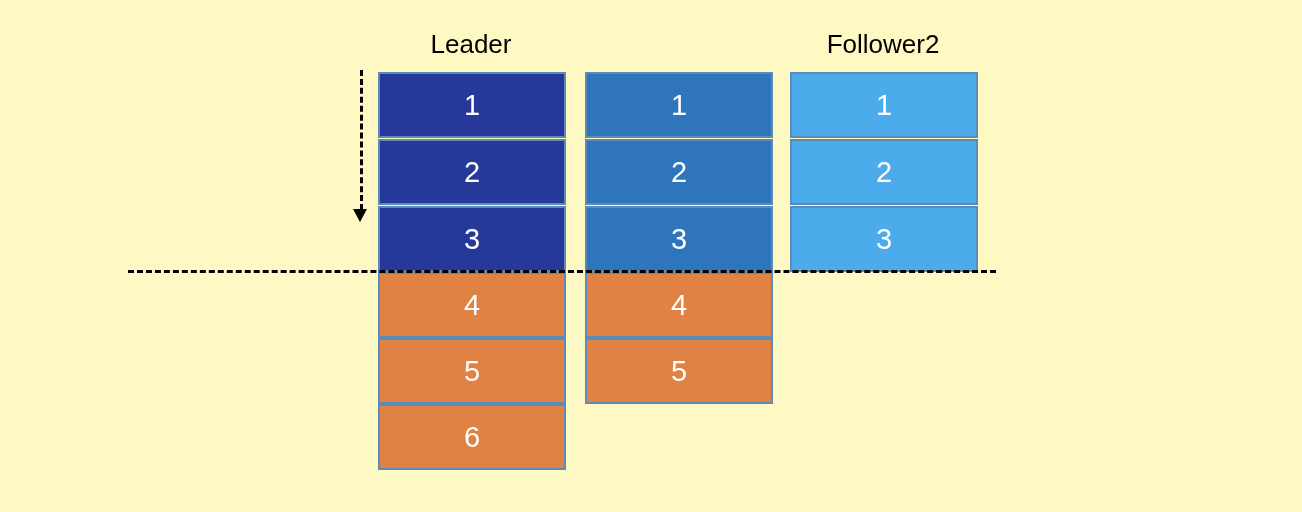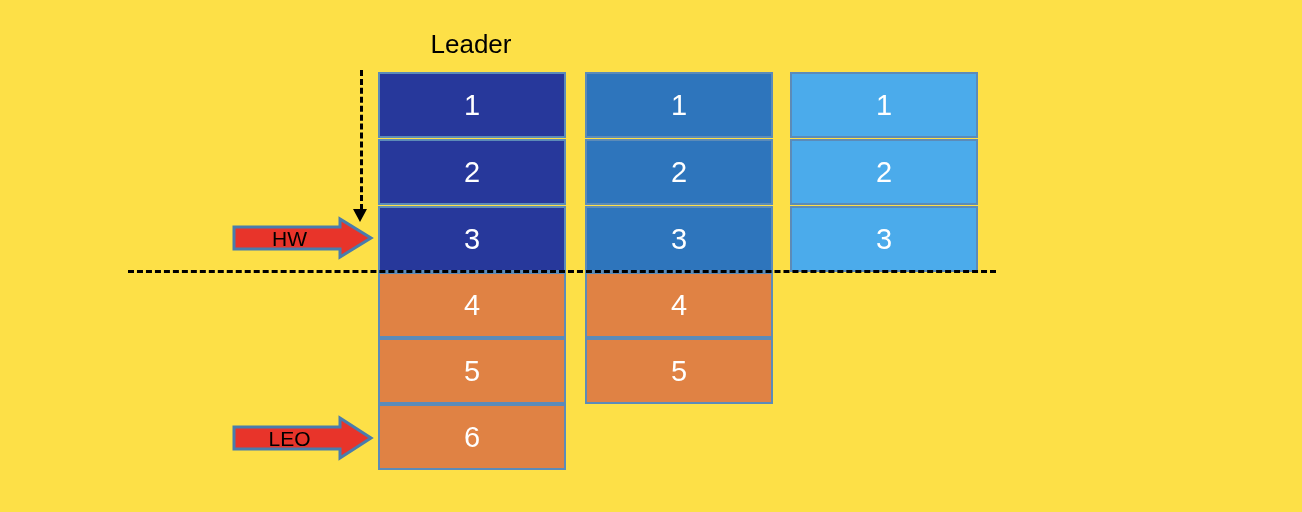--- a/index.html
+++ b/index.html
@@ -9,21 +9,21 @@
     background: #ffffff;
   }
   body {
     font-family: "Liberation Sans", sans-serif;
     -webkit-font-smoothing: antialiased;
   }
   #canvas {
     position: relative;
     width: 1302px;
     height: 512px;
-    background: #fde047;
+    background: #fef9c3;
     overflow: hidden;
   }
 
   
   .col-header {
     position: absolute;
     font-size: 26px;
     line-height: 1;
     color: #000000;
     text-align: center;
@@ -91,20 +91,21 @@
     box-sizing: border-box;
     pointer-events: none;
   }
 </style>
 </head>
 <body>
 
 <div id="canvas">
 
   <div class="col-header" style="left:371px; top:31px; width:200px;">Leader</div>
+  <div class="col-header" style="left:783px; top:31px; width:200px;">Follower2</div>
 
   <div class="log-box" style="left:378px; top:72px; width:188px; height:66px; background:#27389B;">1</div>
   <div class="log-box" style="left:378px; top:139px; width:188px; height:66px; background:#27389B;">2</div>
   <div class="log-box" style="left:378px; top:206px; width:188px; height:66px; background:#27389B;">3</div>
   <div class="log-box" style="left:378px; top:272px; width:188px; height:66px; background:#E08244;">4</div>
   <div class="log-box" style="left:378px; top:338px; width:188px; height:66px; background:#E08244;">5</div>
   <div class="log-box" style="left:378px; top:404px; width:188px; height:66px; background:#E08244;">6</div>
 
   <div class="log-box" style="left:585px; top:72px; width:188px; height:66px; background:#2E75BC;">1</div>
   <div class="log-box" style="left:585px; top:139px; width:188px; height:66px; background:#2E75BC;">2</div>
@@ -114,27 +115,15 @@
 
   <div class="log-box" style="left:790px; top:72px; width:188px; height:66px; background:#4BABEB;">1</div>
   <div class="log-box" style="left:790px; top:139px; width:188px; height:66px; background:#4BABEB;">2</div>
   <div class="log-box" style="left:790px; top:206px; width:188px; height:66px; background:#4BABEB;">3</div>
 
   <div class="vert-arrow-shaft" style="left:360px; top:70px; height:140px;"></div>
   <div class="vert-arrow-head" style="left:353px; top:209px;"></div>
 
   <div class="commit-line" style="left:128px; top:270px; width:868px;"></div>
 
-  <div class="block-arrow" style="left:232px; top:217px; width:141px; height:42px;">
-    <svg width="141" height="42" viewBox="0 0 141 42" aria-hidden="true">
-      <polygon points="2,10 108,10 108,2 139,21 108,40 108,32 2,32" fill="#E8342A" stroke="#4A7CAC" stroke-width="3" stroke-linejoin="miter"></polygon>
-    </svg>
-    <span class="arrow-label">HW</span>
-  </div>
 
-  <div class="block-arrow" style="left:232px; top:416px; width:141px; height:44px;">
-    <svg width="141" height="44" viewBox="0 0 141 44" aria-hidden="true">
-      <polygon points="2,11 108,11 108,2 139,22 108,42 108,33 2,33" fill="#E8342A" stroke="#4A7CAC" stroke-width="3" stroke-linejoin="miter"></polygon>
-    </svg>
-    <span class="arrow-label">LEO</span>
-  </div>
 
 </div>
 
 </body></html>

